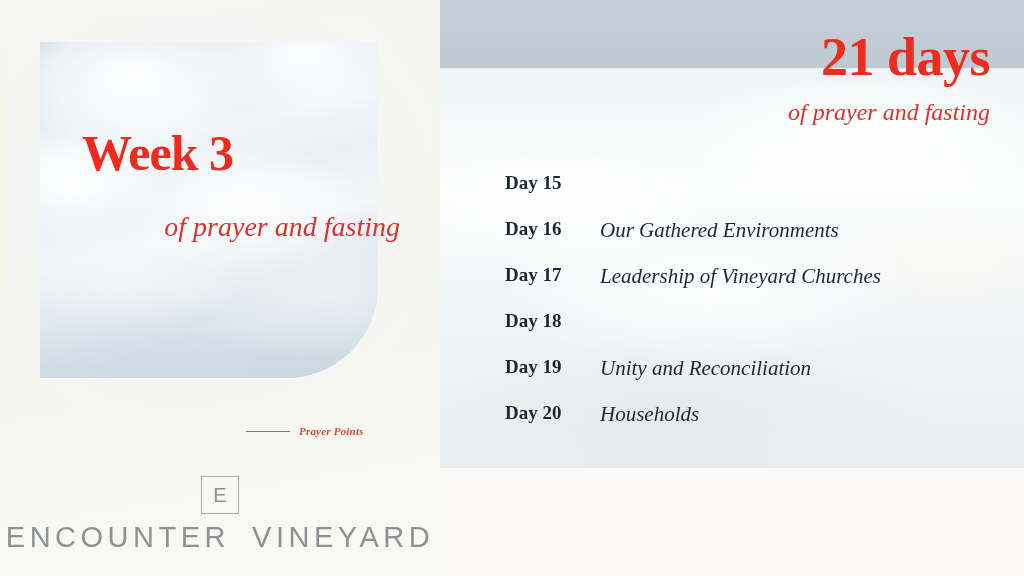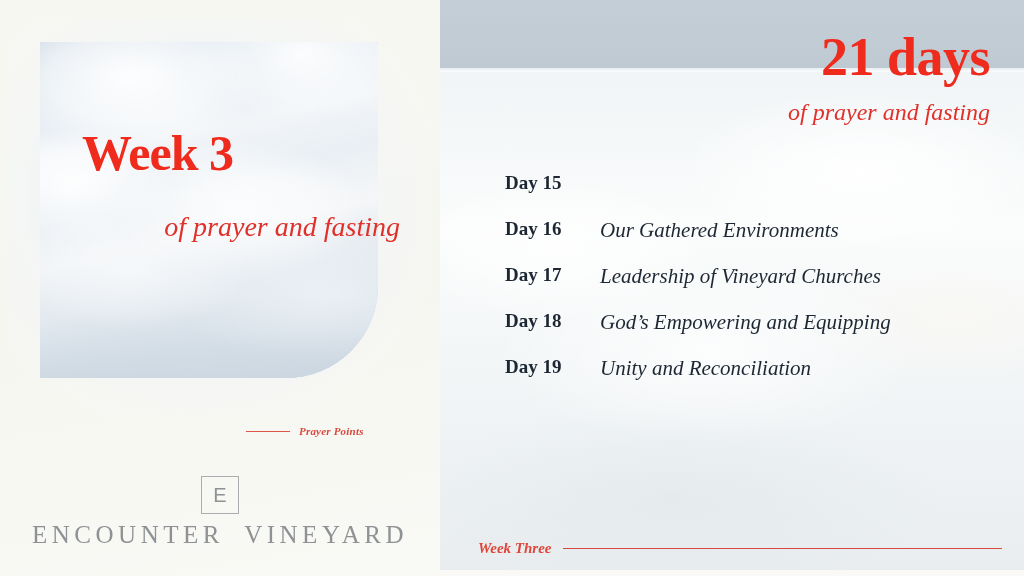--- a/index.html
+++ b/index.html
@@ -134,32 +134,32 @@
     display: flex;
     align-items: center;
     justify-content: center;
     color: #8e9295;
     font-family: "Liberation Sans", sans-serif;
     font-size: 20px;
     line-height: 1;
   }
   #logo-wordmark {
     color: #8e9295;
-    font-family: Liberation Serif, serif;
-    font-size: 25px;
+    font-family: Liberation Sans, sans-serif;
+    font-size: 29px;
     letter-spacing: 4.5px;
     white-space: nowrap;
   }
   #logo-wordmark .gap { letter-spacing: 14px; }
 
   
   #right-panel {
     position: absolute;
     left: 440px; top: 0;
-    width: 584px; height: 570px;
+    width: 584px; height: 468px;
     overflow: hidden;
     background:
       linear-gradient(180deg,
         #eef2f5 0%,
         #f4f7f8 22%,
         #fbfcfc 40%,
         #f3f6f7 62%,
         #eef2f4 80%,
         #e9edef 100%);
   }
@@ -296,25 +296,28 @@
         <div class="day-row">
           <span class="day-label">Day 16</span>
           <span class="day-topic">Our Gathered Environments</span>
         </div>
         <div class="day-row">
           <span class="day-label">Day 17</span>
           <span class="day-topic">Leadership of Vineyard Churches</span>
         </div>
         <div class="day-row">
           <span class="day-label">Day 18</span>
-          <span class="day-topic">God’s Empowering and Equipping</span>
         </div>
         <div class="day-row">
           <span class="day-label">Day 19</span>
           <span class="day-topic">Unity and Reconciliation</span>
+        </div>
+        <div class="day-row">
+          <span class="day-label">Day 20</span>
+          <span class="day-topic">Households</span>
         </div>
       </div>
 
     <div id="footer">
       <span class="week-tag">Week Three</span>
       <span class="footer-rule"></span>
     </div>
   </div>
 
 </div>

